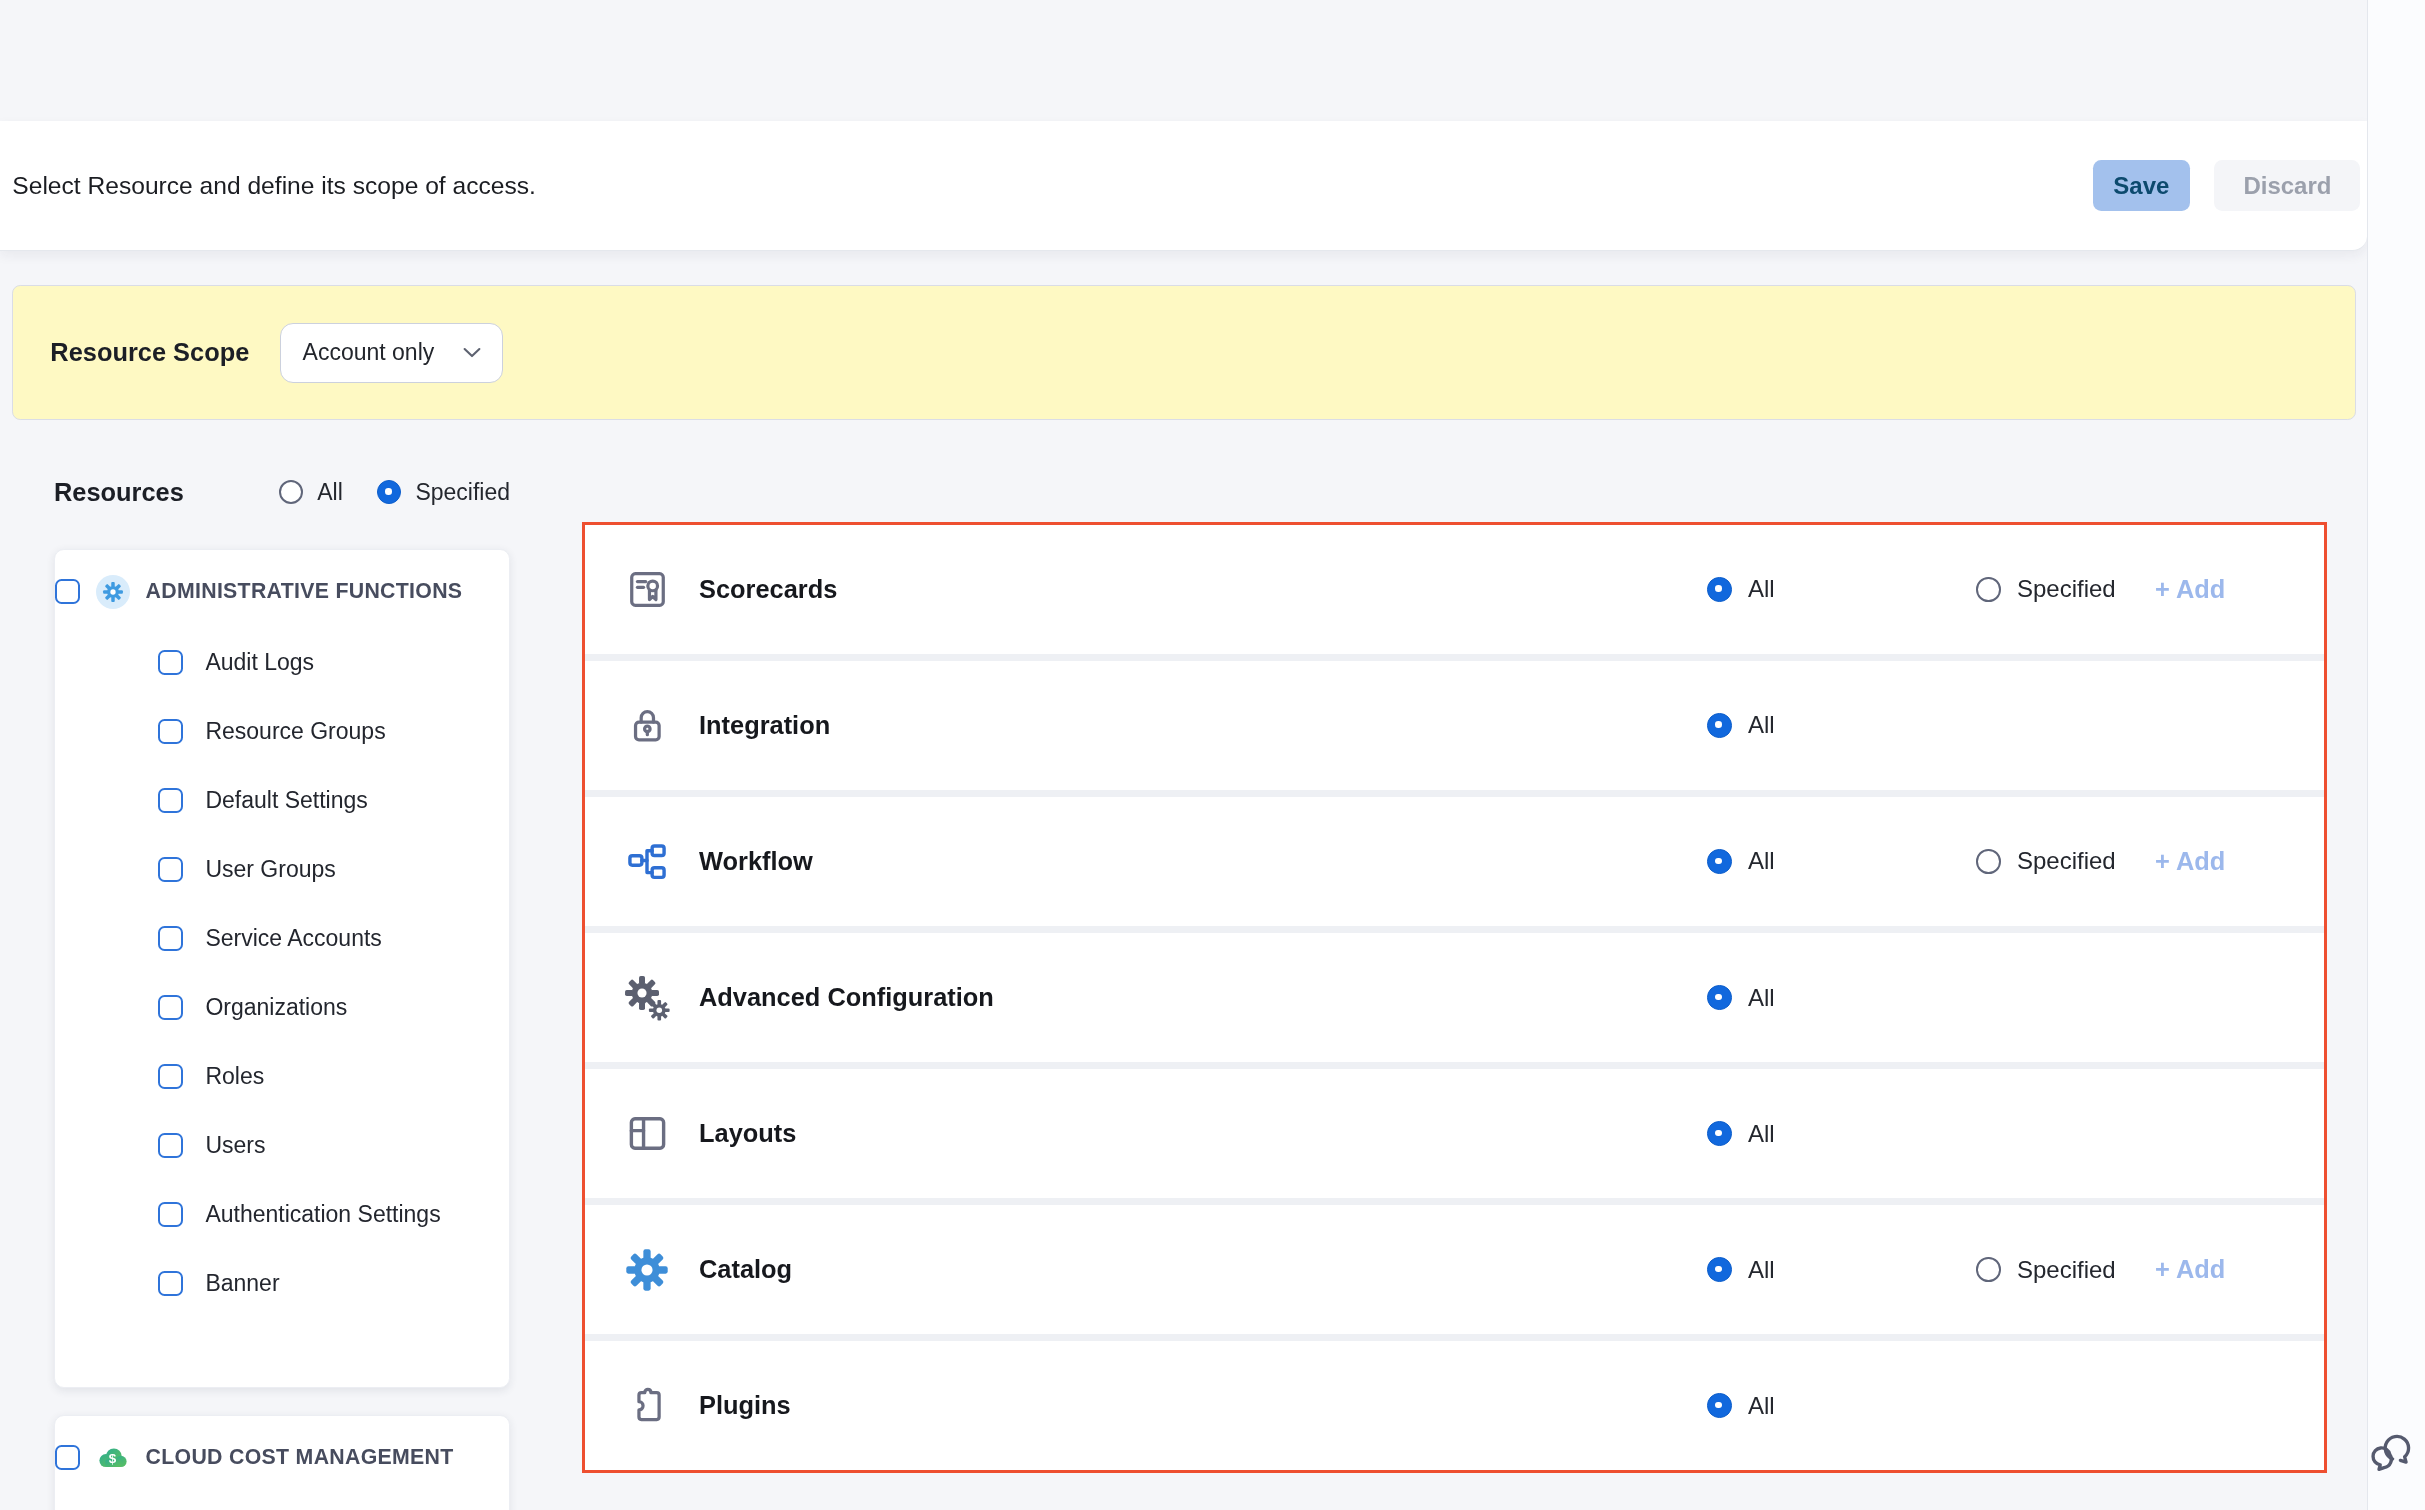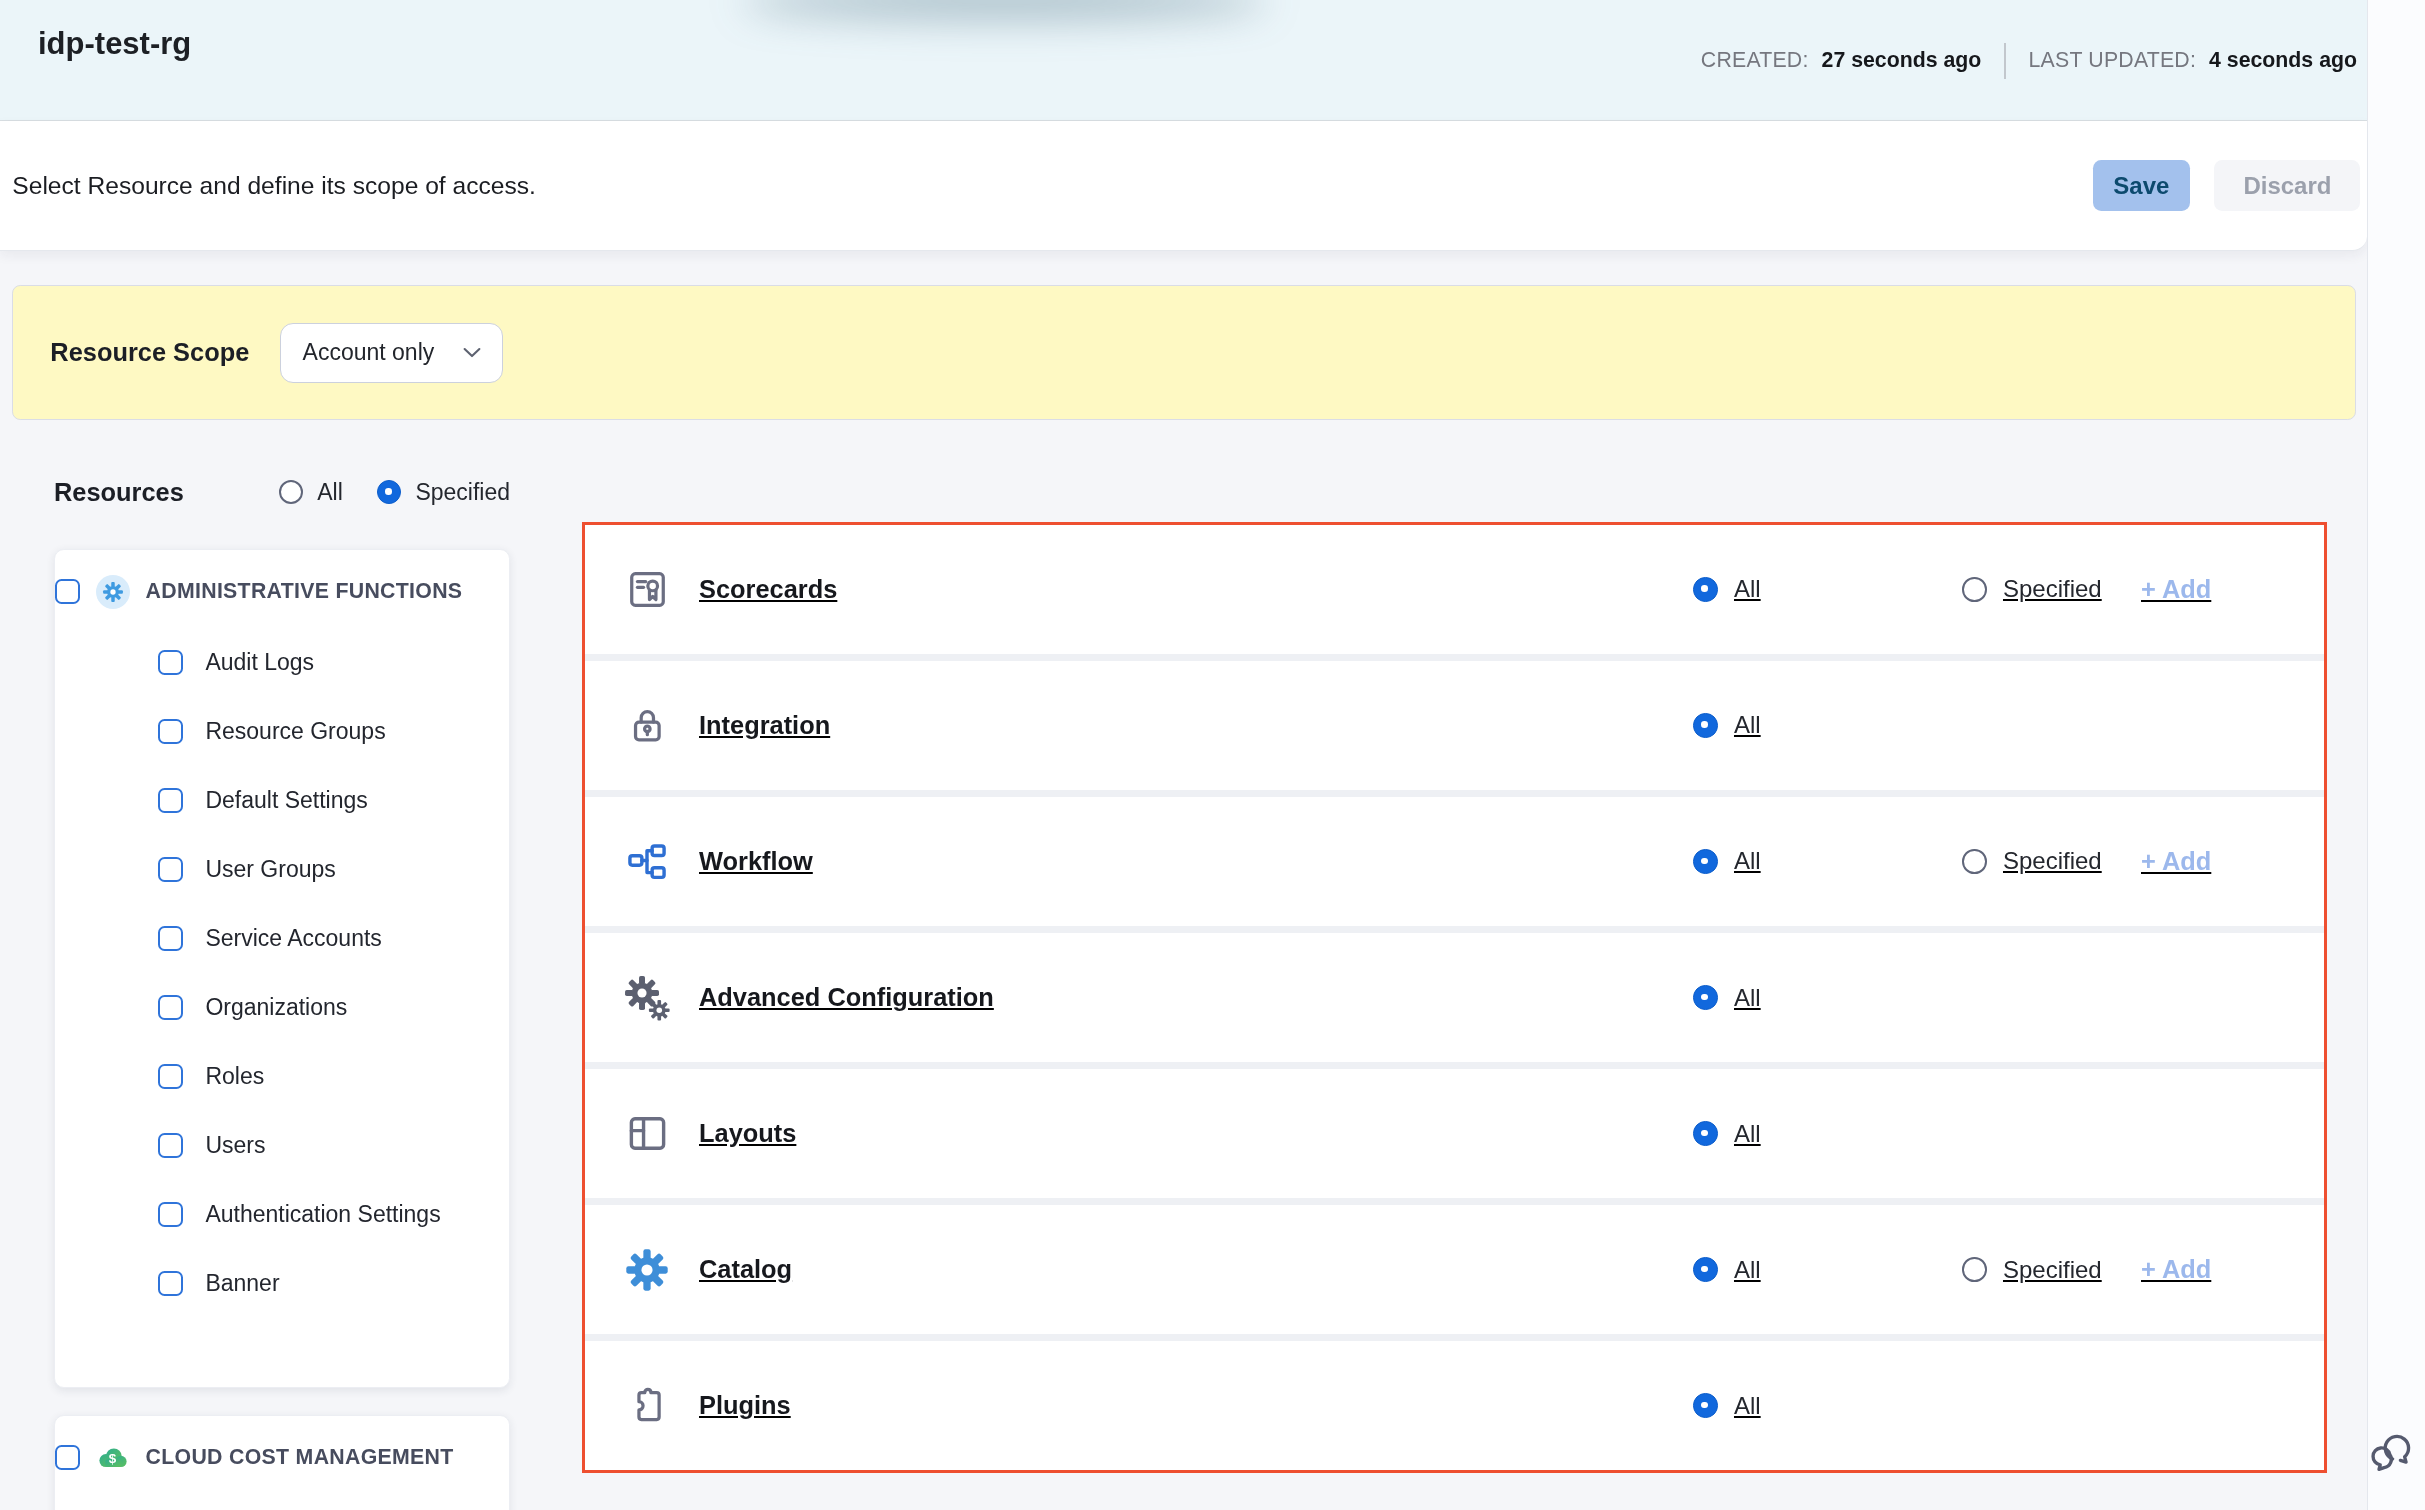--- a/index.html
+++ b/index.html
@@ -64,21 +64,21 @@
   .group-label { font-size:21.3px; font-weight:700; color:#474c5e; letter-spacing:0.3px; }
   .tree-items { margin-top:19.7px; }
   .tree-item { height:69px; display:flex; align-items:center; gap:22px; padding-left:103px; }
   .tree-item-label { font-size:23px; color:#23262e; }
 
   
   .scope-note { position:absolute; left:584px; top:480px; font-size:24px; color:#191b1f; }
   .red-panel { position:absolute; left:582px; top:522px; width:1745px; height:951px;
     border:3.3px solid #ee4f30; background:#eef0f4; display:flex; flex-direction:column; gap:7.4px; }
   .type-row { flex:1; background:#ffffff; display:flex; align-items:center;
-    padding-left:38px; padding-right:52px;text-decoration:underline; }
+    padding-left:38px; padding-right:38px; }
   .t-icon { width:48px; height:48px; margin-right:28px; flex:0 0 auto;
     display:flex; align-items:center; justify-content:center; }
   .t-name { font-size:25.4px; font-weight:700; color:#16181d; }
   .t-right { margin-left:auto; width:579px; display:flex; align-items:center; }
   .opt-all { width:269px; display:flex; align-items:center; gap:16.4px; }
   .opt-spec { width:179px; display:flex; align-items:center; gap:16.4px; }
   .t-opt-label { font-size:24px; color:#24272e; }
   .add-link { font-size:25.4px; font-weight:700; color:#9cb8ec; cursor:pointer; }
 
   
@@ -109,31 +109,20 @@
     </g>
     <linearGradient id="cloudGr" x1="0" y1="0" x2="1" y2="1">
       <stop offset="0" stop-color="#2fae8e"></stop>
       <stop offset="1" stop-color="#5ec05e"></stop>
     </linearGradient>
   </defs>
 </svg>
 
 <div class="page">
 
-  <div class="top-header">
-    <div class="smudge"></div>
-    <div class="page-title">idp-test-rg</div>
-    <div class="header-meta">
-      <span class="meta-label">CREATED:</span>
-      <span class="meta-value">27 seconds ago</span>
-      <span class="meta-divider"></span>
-      <span class="meta-label">LAST UPDATED:</span>
-      <span class="meta-value">4 seconds ago</span>
-    </div>
-  </div>
 
   <div class="action-bar">
     <div class="action-subtitle">Select Resource and define its scope of access.</div>
     <div class="action-buttons">
       <button class="btn btn-save">Save</button>
       <button class="btn btn-discard">Discard</button>
     </div>
   </div>
 
   <div class="scope-card">

